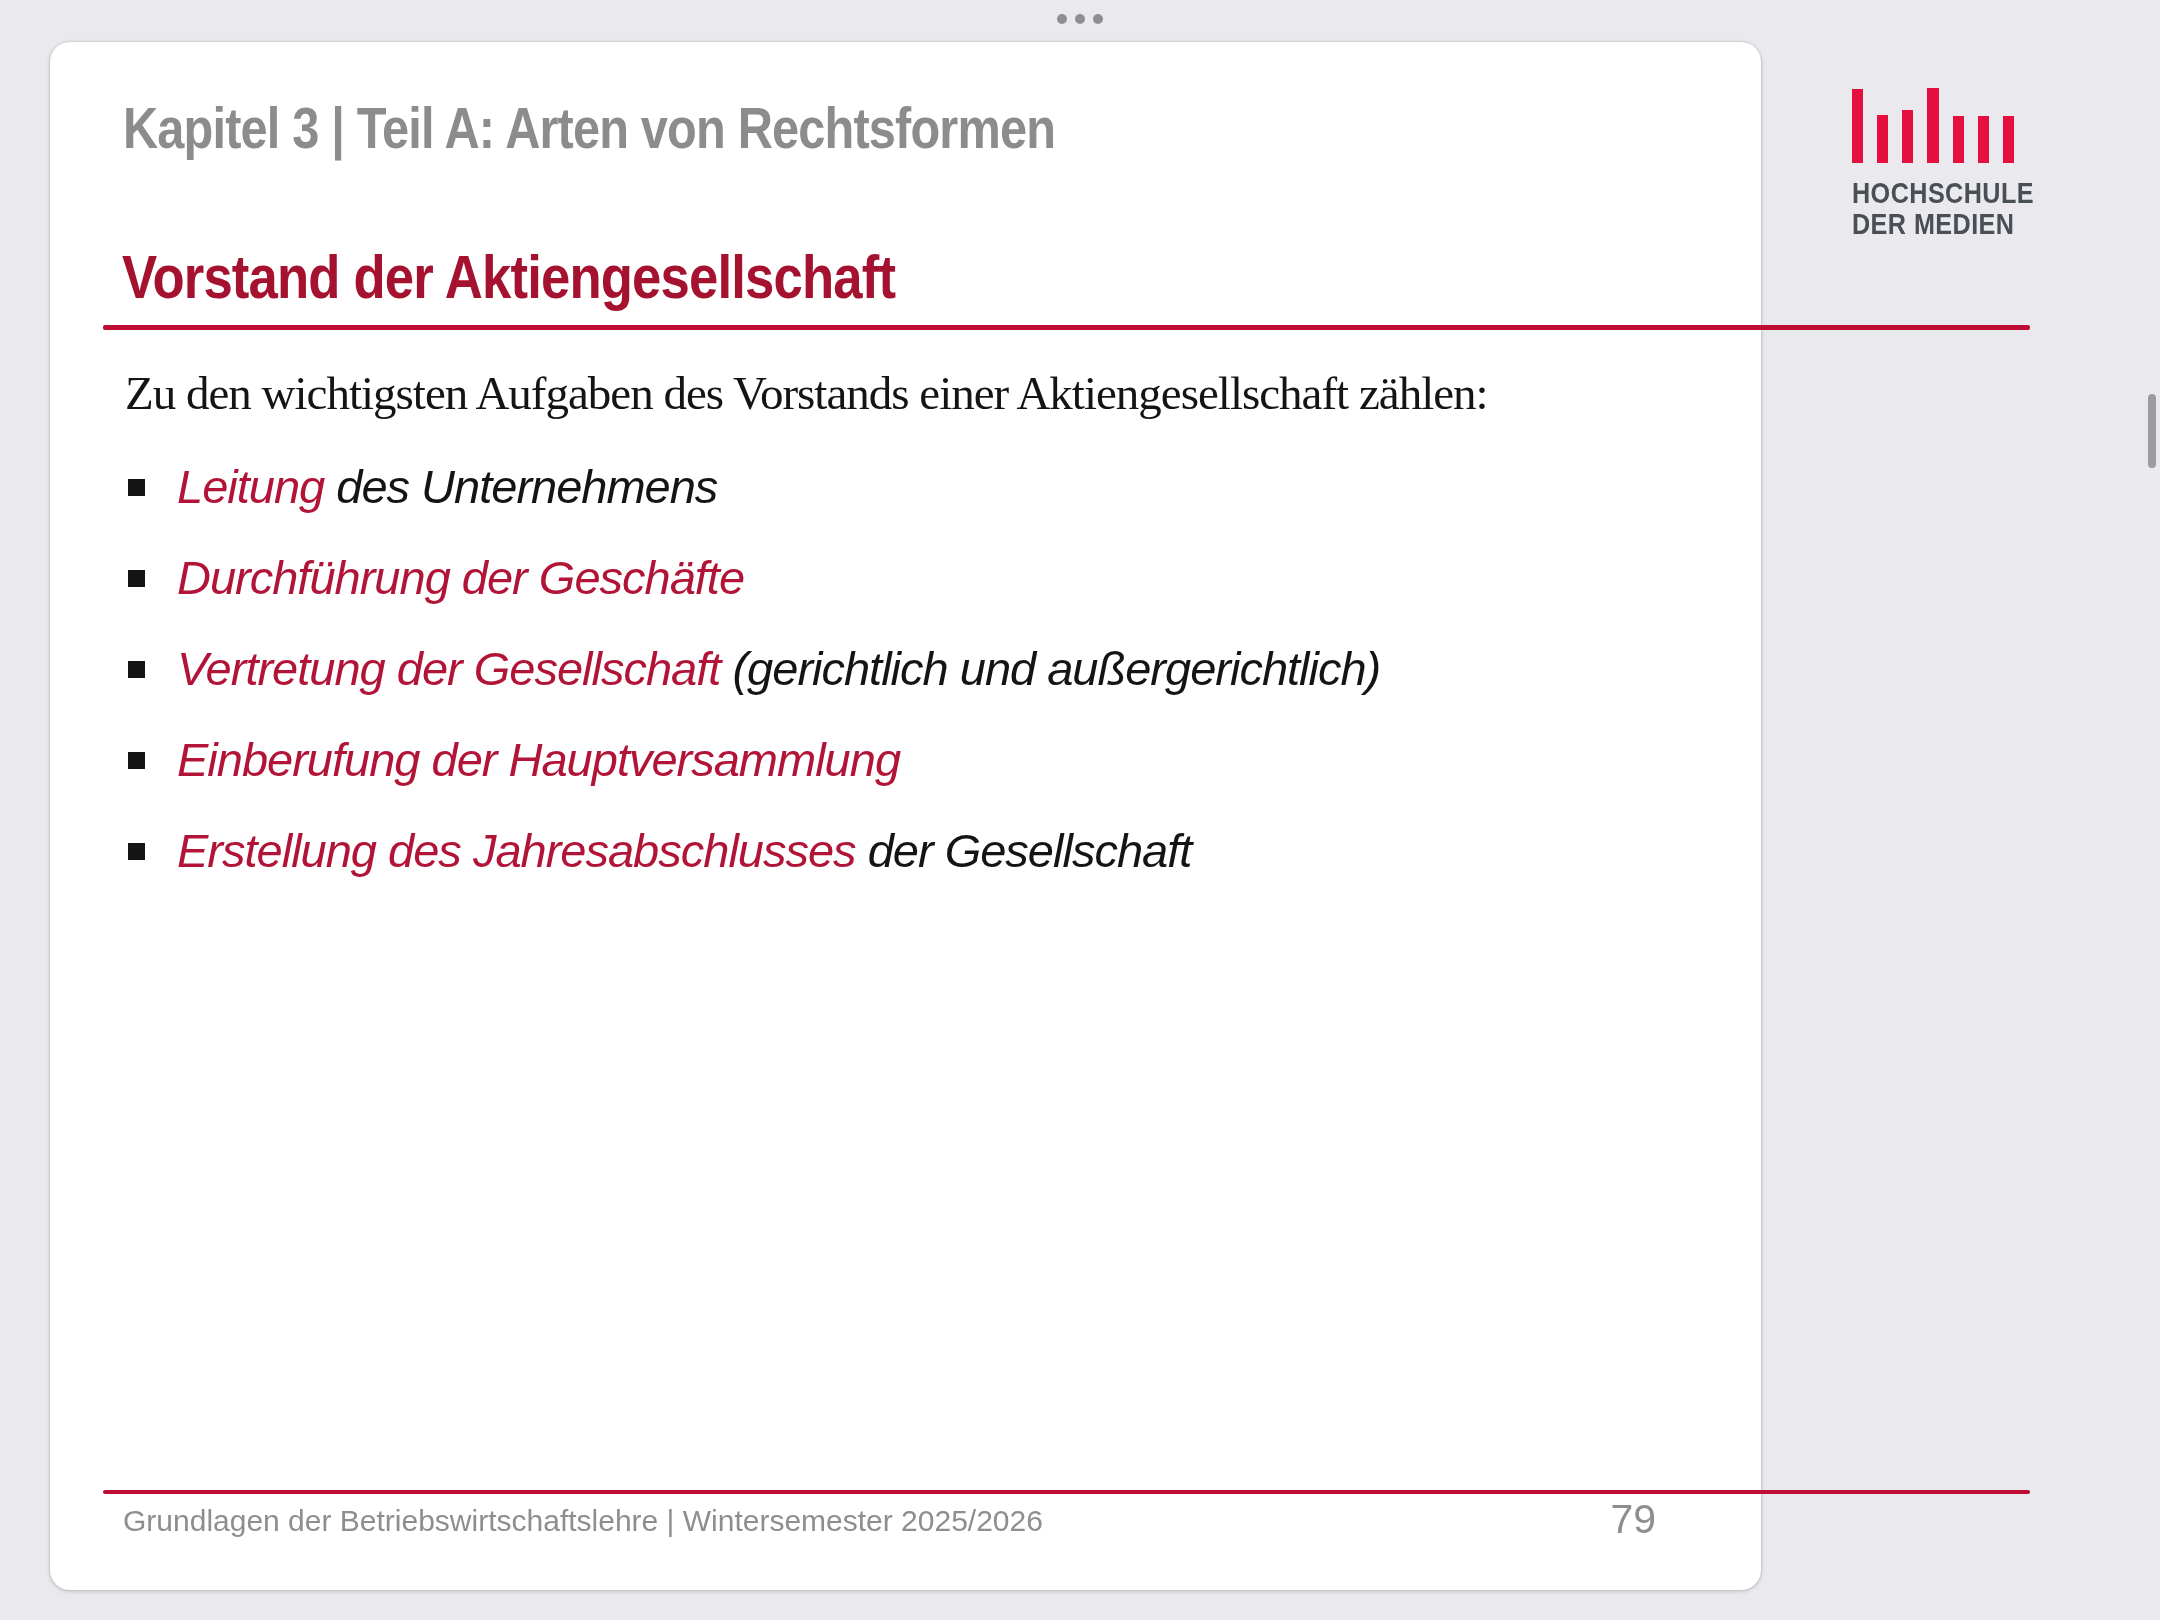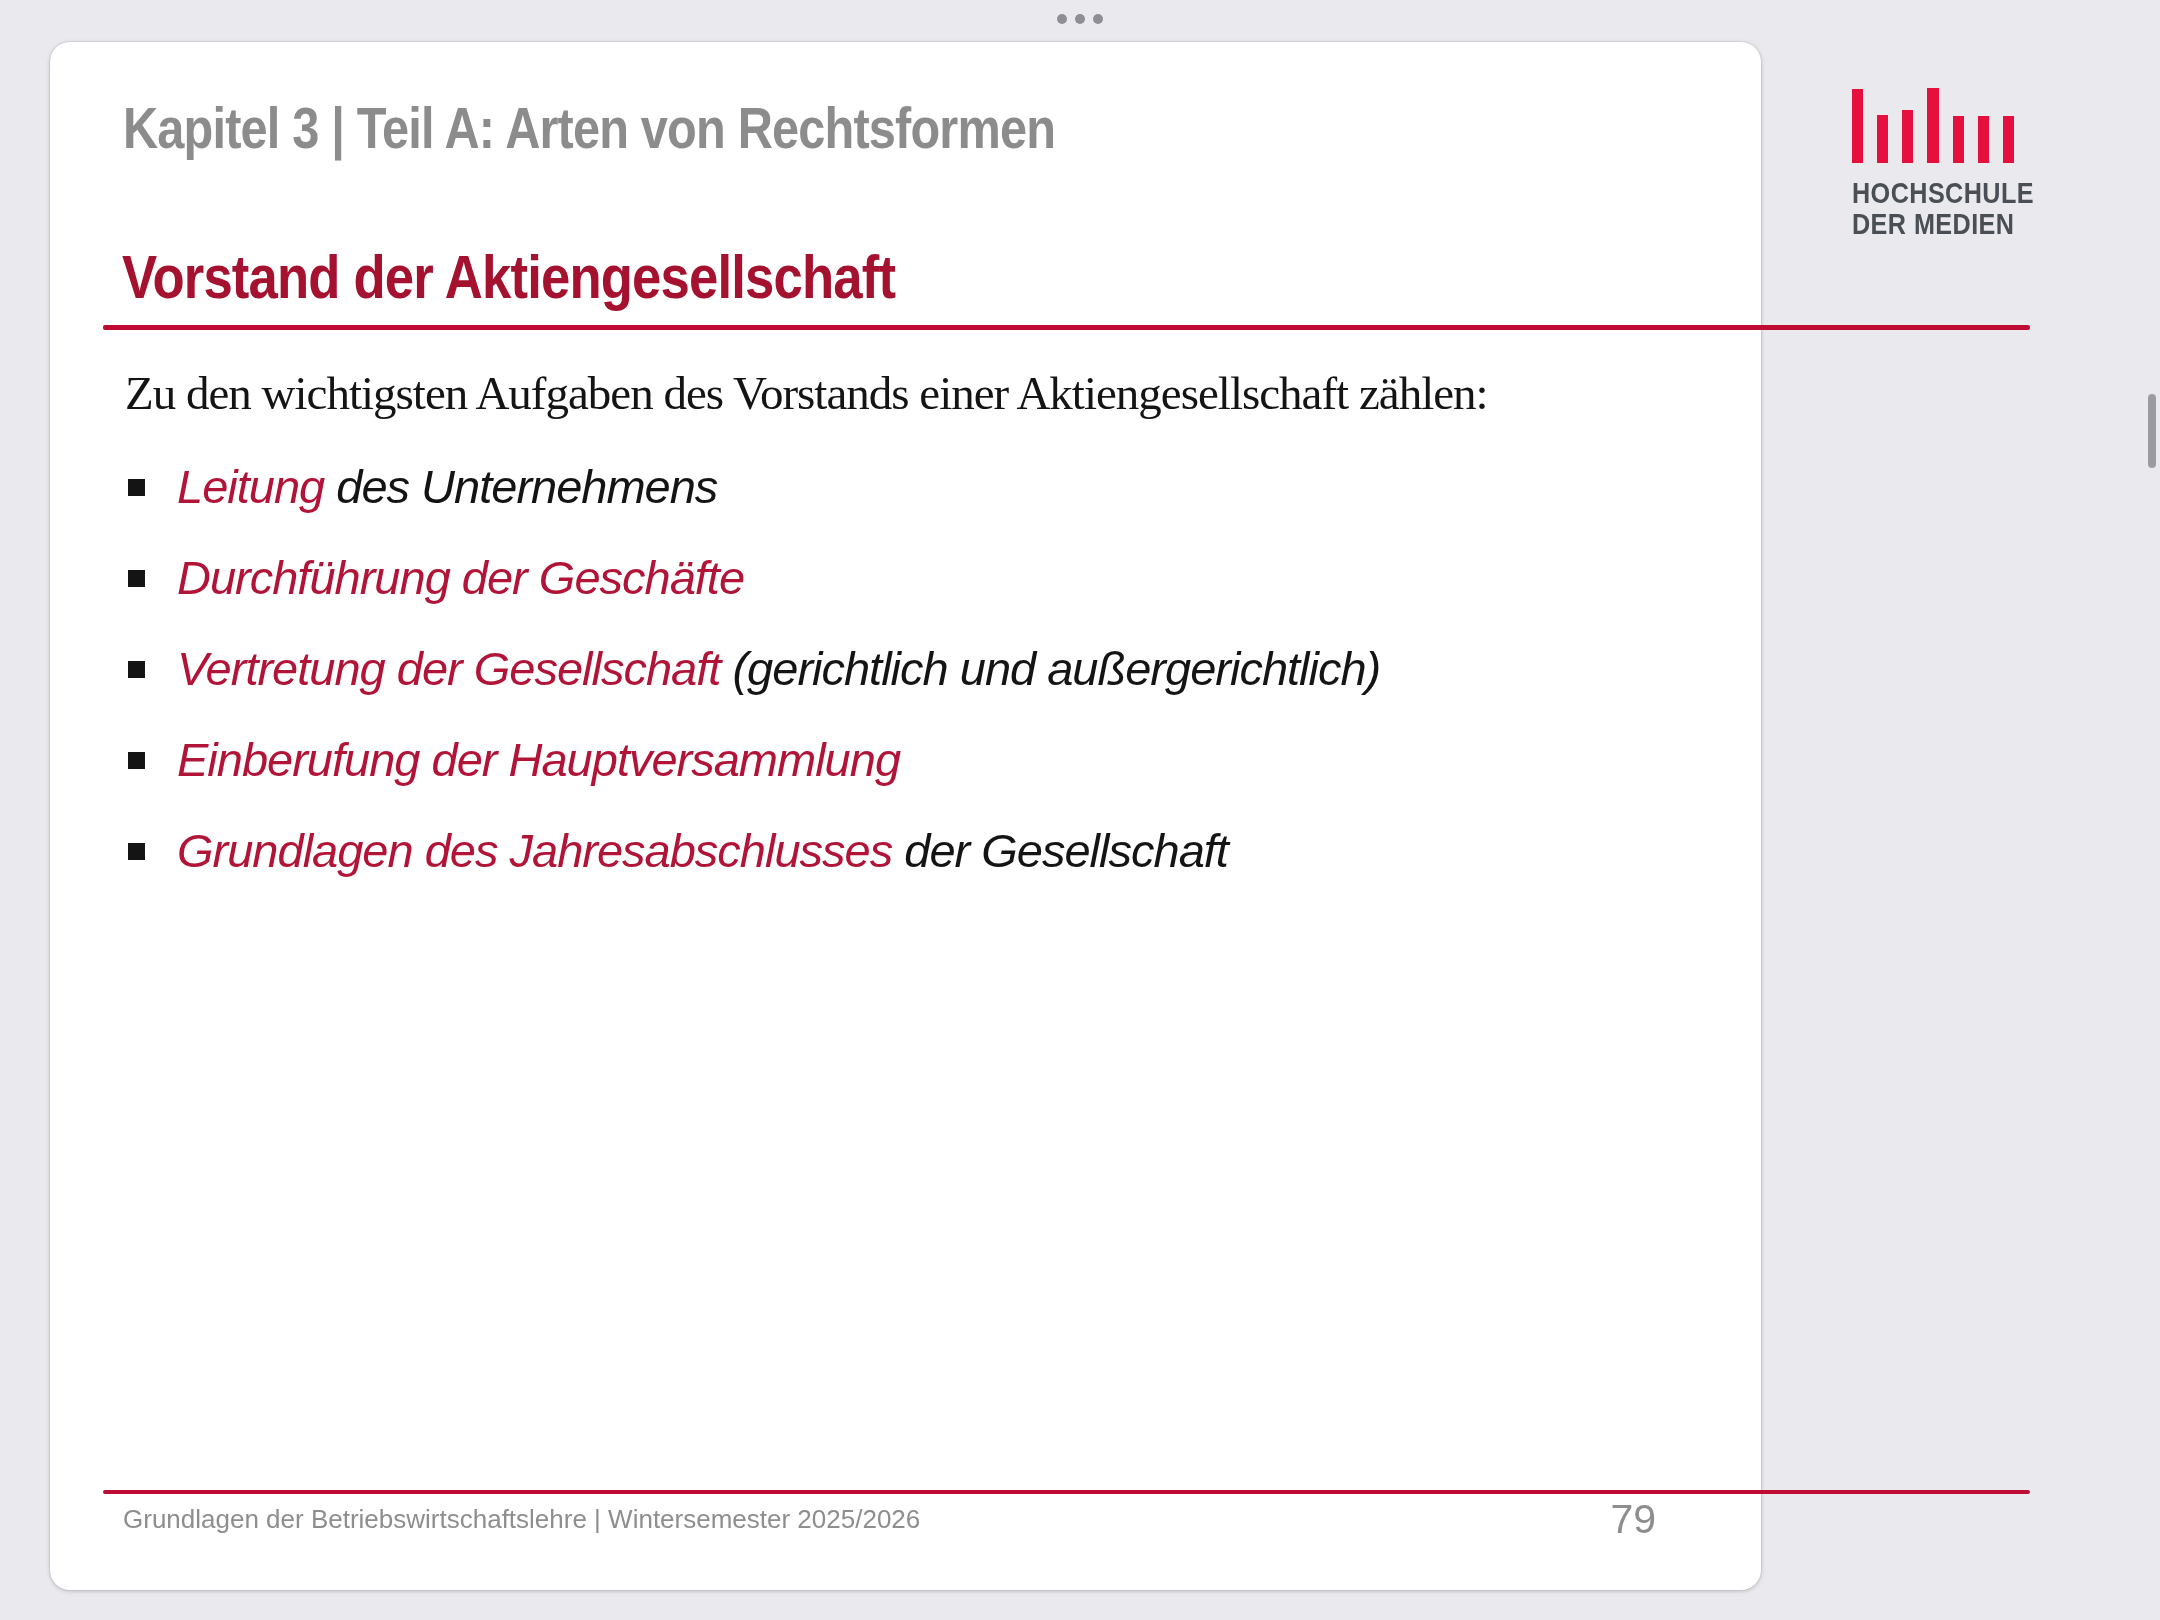--- a/index.html
+++ b/index.html
@@ -60,21 +60,21 @@
   .sq { flex:0 0 auto; width:17px; height:17px; background:#141414; margin-right:32px; margin-top:2px; }
   .btext { font-size:47px; letter-spacing:-1px; color:#141414; white-space:nowrap; }
   .btext .red { color:#B11437; }
 
   .footer-rule {
     position:absolute; left:53px; top:1448px; width:1927px; height:4px;
     background:#BE0C34; border-radius:2px;
   }
   .footer-left {
     position:absolute; left:73px; top:1462px;
-    font-size:26px; color:#8E8E8E; white-space:nowrap;
+    font-size:30px; color:#8E8E8E; white-space:nowrap;
   }
   .footer-page {
     position:absolute; right:105px; top:1454px;
     font-size:41px; color:#8E8E8E;
   }
 
   
   .scrollbar {
     position:absolute; left:2148px; top:394px; width:8px; height:74px;
     border-radius:4px; background:#9B9BA0;
@@ -124,21 +124,21 @@
     <li>
       <span class="sq"></span>
       <span class="btext"><span class="red">Vertretung der Gesellschaft</span><span> (gerichtlich und außergerichtlich)</span></span>
     </li>
     <li>
       <span class="sq"></span>
       <span class="btext"><span class="red">Einberufung der Hauptversammlung</span><span></span></span>
     </li>
     <li>
       <span class="sq"></span>
-      <span class="btext"><span class="red">Grundlagen des Jahresabschlusses</span><span> der Gesellschaft</span></span>
+      <span class="btext"><span class="red">Erstellung des Jahresabschlusses</span><span> der Gesellschaft</span></span>
     </li>
   </ul>
 
   <div class="footer-rule"></div>
   <div class="footer-left">Grundlagen der Betriebswirtschaftslehre | Wintersemester 2025/2026</div>
   <div class="footer-page">79</div>
 
 </div>
 
 <div class="scrollbar"></div>

